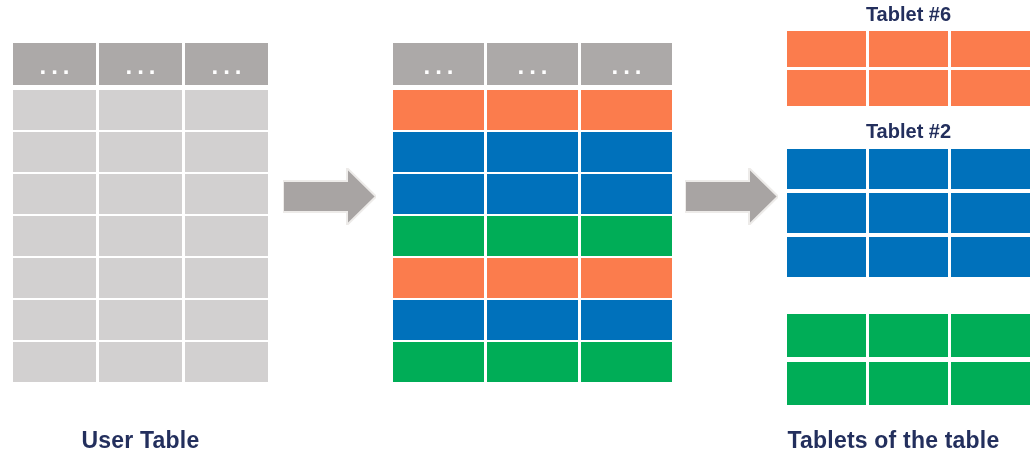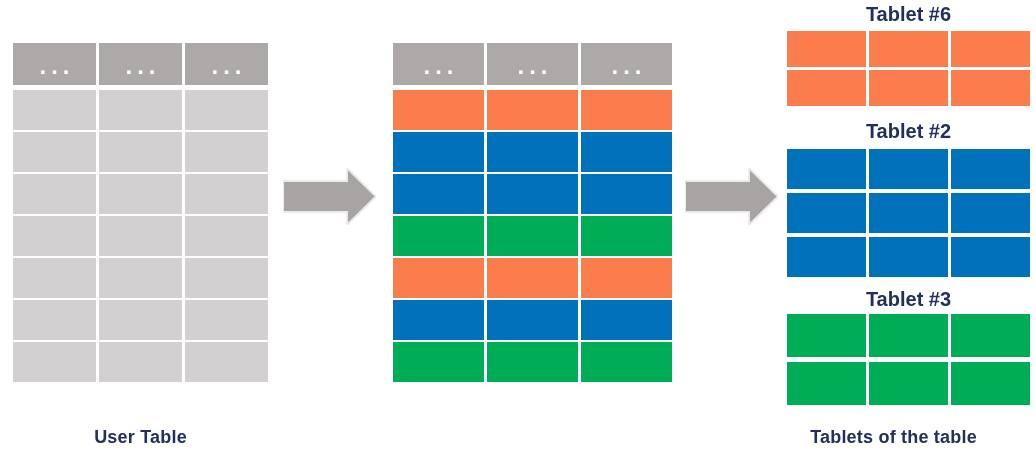--- a/index.html
+++ b/index.html
@@ -31,21 +31,21 @@
   }
   .c-gray   { background: var(--cell_gray); }
   .c-orange { background: var(--orange); }
   .c-blue   { background: var(--blue); }
   .c-green  { background: var(--green); }
   .caption {
     position: absolute;
     top: 427px;
     text-align: center;
     font-weight: bold;
-    font-size: 18px;
+    font-size: 23px;
     color: var(--label_navy);
     letter-spacing: 0.2px;
   }
   .tablets-col { position: absolute; left: 787px; top: 0; width: 243px; height: 412px; }
   .tablet-label {
     position: absolute;
     width: 100%;
     text-align: center;
     font-weight: bold;
     font-size: 20px;
@@ -191,21 +191,20 @@
           <div class="cell c-blue"></div>
           <div class="cell c-blue"></div>
           <div class="cell c-blue"></div>
         </div>
         <div class="row" style="grid-template-columns: repeat(3, 1fr); height: 40px; margin-bottom: 4px;">
           <div class="cell c-blue"></div>
           <div class="cell c-blue"></div>
           <div class="cell c-blue"></div>
         </div>
       </div>
-      <div class="tablet-label" style="top: 288px;">Tablet #3</div>
       <div class="tablet-table" style="top: 314px;">
         <div class="row" style="grid-template-columns: repeat(3, 1fr); height: 43px; margin-bottom: 5px;">
           <div class="cell c-green"></div>
           <div class="cell c-green"></div>
           <div class="cell c-green"></div>
         </div>
         <div class="row" style="grid-template-columns: repeat(3, 1fr); height: 43px; margin-bottom: 5px;">
           <div class="cell c-green"></div>
           <div class="cell c-green"></div>
           <div class="cell c-green"></div>

